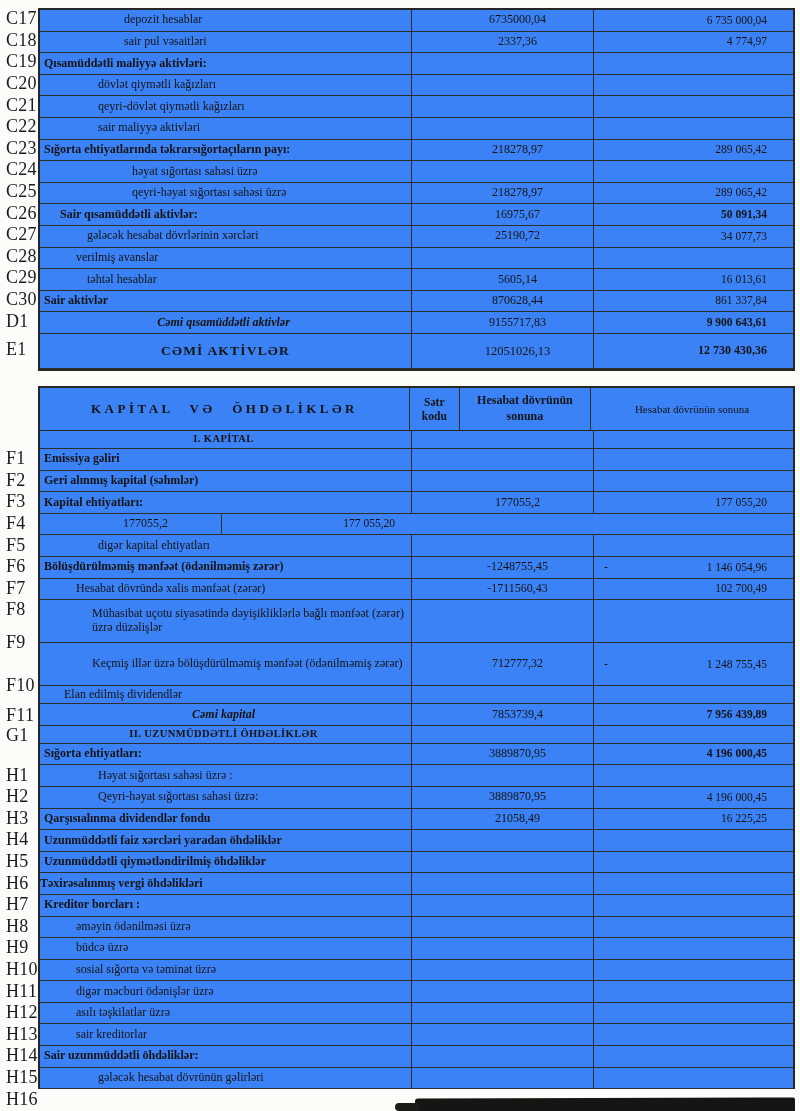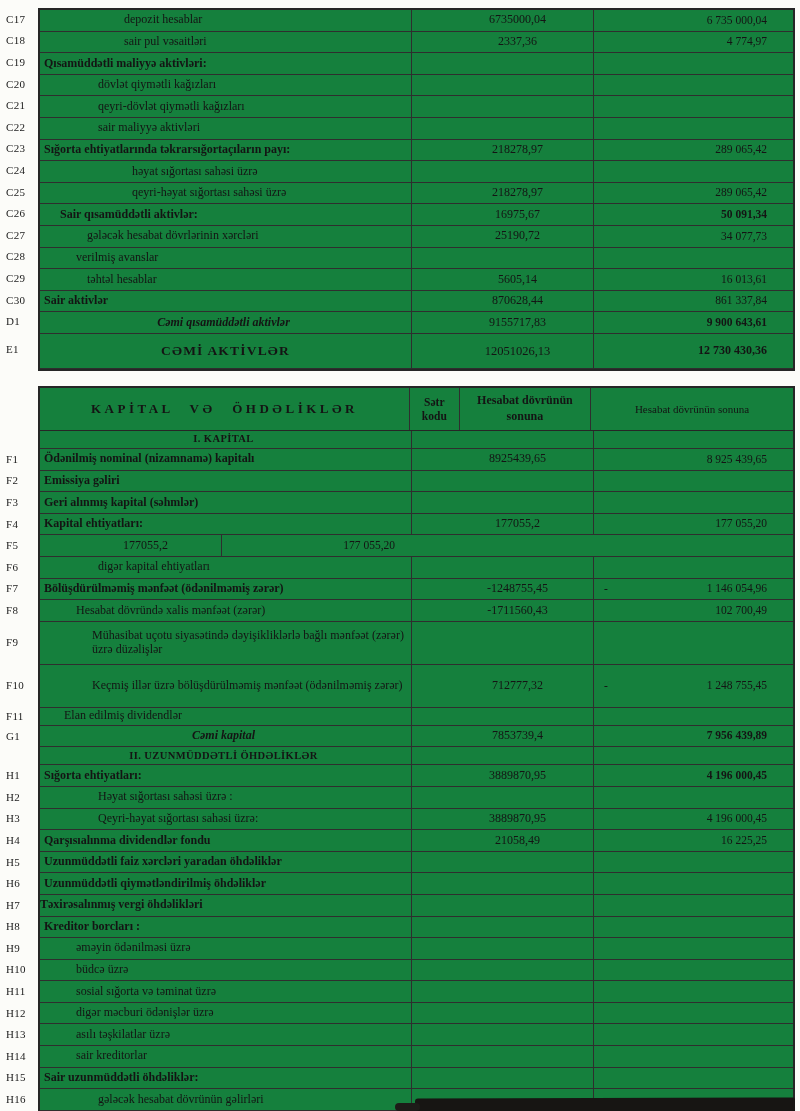--- a/index.html
+++ b/index.html
@@ -2,23 +2,23 @@
 <html><head>
 <meta charset="utf-8">
 <style>
   html,body{margin:0;padding:0;background:#e8e8e4;}
   .page{
     position:relative;width:800px;height:1111px;margin:0 auto;
     background:#fcfcf9;color:#141414;overflow:hidden;
     font-family:"Liberation Serif", serif;
   }
   .gutter{position:absolute;left:6px;width:32px;}
-  .gcell{display:flex;align-items:center;font-size:11px;letter-spacing:.3px;color:#1b1b1b;}
+  .gcell{display:flex;align-items:center;font-size:18px;letter-spacing:.3px;color:#1b1b1b;}
   .tbl{position:absolute;left:38px;width:757px;box-sizing:border-box;
-       border:2px solid #262626;border-bottom:none;background:#15803d;}
+       border:2px solid #262626;border-bottom:none;background:#3b82f6;}
   .row{display:flex;box-sizing:border-box;border-bottom:1px solid #2e2e2e;}
   .cell{box-sizing:border-box;display:flex;align-items:center;font-size:12px;line-height:1.15;}
   .label{width:372px;border-right:1px solid #2e2e2e;padding:1px 4px 1px 4px;}
   .v1{width:182px;border-right:1px solid #2e2e2e;justify-content:center;padding-left:30px;}
   .v2{width:199px;position:relative;justify-content:flex-end;padding-right:26px;font-size:11.5px;}
   .v2 .sign{position:absolute;left:10px;top:50%;transform:translateY(-50%);}
   .b{font-weight:bold;}
   .i{font-style:italic;}
   .c{justify-content:center;padding-left:0 !important;text-align:center;}
   .sec .label{justify-content:center;font-weight:bold;font-size:10.5px;letter-spacing:.4px;padding-left:0;}
@@ -215,27 +215,20 @@
       <div class="hcell h-v2">Hesabat dövrünün sonuna</div>
     </div>
   <div class="row sec" style="height: 18px;">
         <div class="cell label">I. KAPİTAL</div>
         <div class="cell v1"></div>
         <div class="cell v2">
           <div class="num"></div>
         </div>
       </div>
       <div class="row" style="height: 21.6px;">
-        <div class="cell label b" style="padding-left: 4px;">Ödənilmiş nominal (nizamnamə) kapitalı</div>
-        <div class="cell v1">8925439,65</div>
-        <div class="cell v2">
-          <div class="num">8 925 439,65</div>
-        </div>
-      </div>
-      <div class="row" style="height: 21.6px;">
         <div class="cell label b" style="padding-left: 4px;">Emissiya gəliri</div>
         <div class="cell v1"></div>
         <div class="cell v2">
           <div class="num"></div>
         </div>
       </div>
       <div class="row" style="height: 21.6px;">
         <div class="cell label b" style="padding-left: 4px;">Geri alınmış kapital (səhmlər)</div>
         <div class="cell v1"></div>
         <div class="cell v2">

